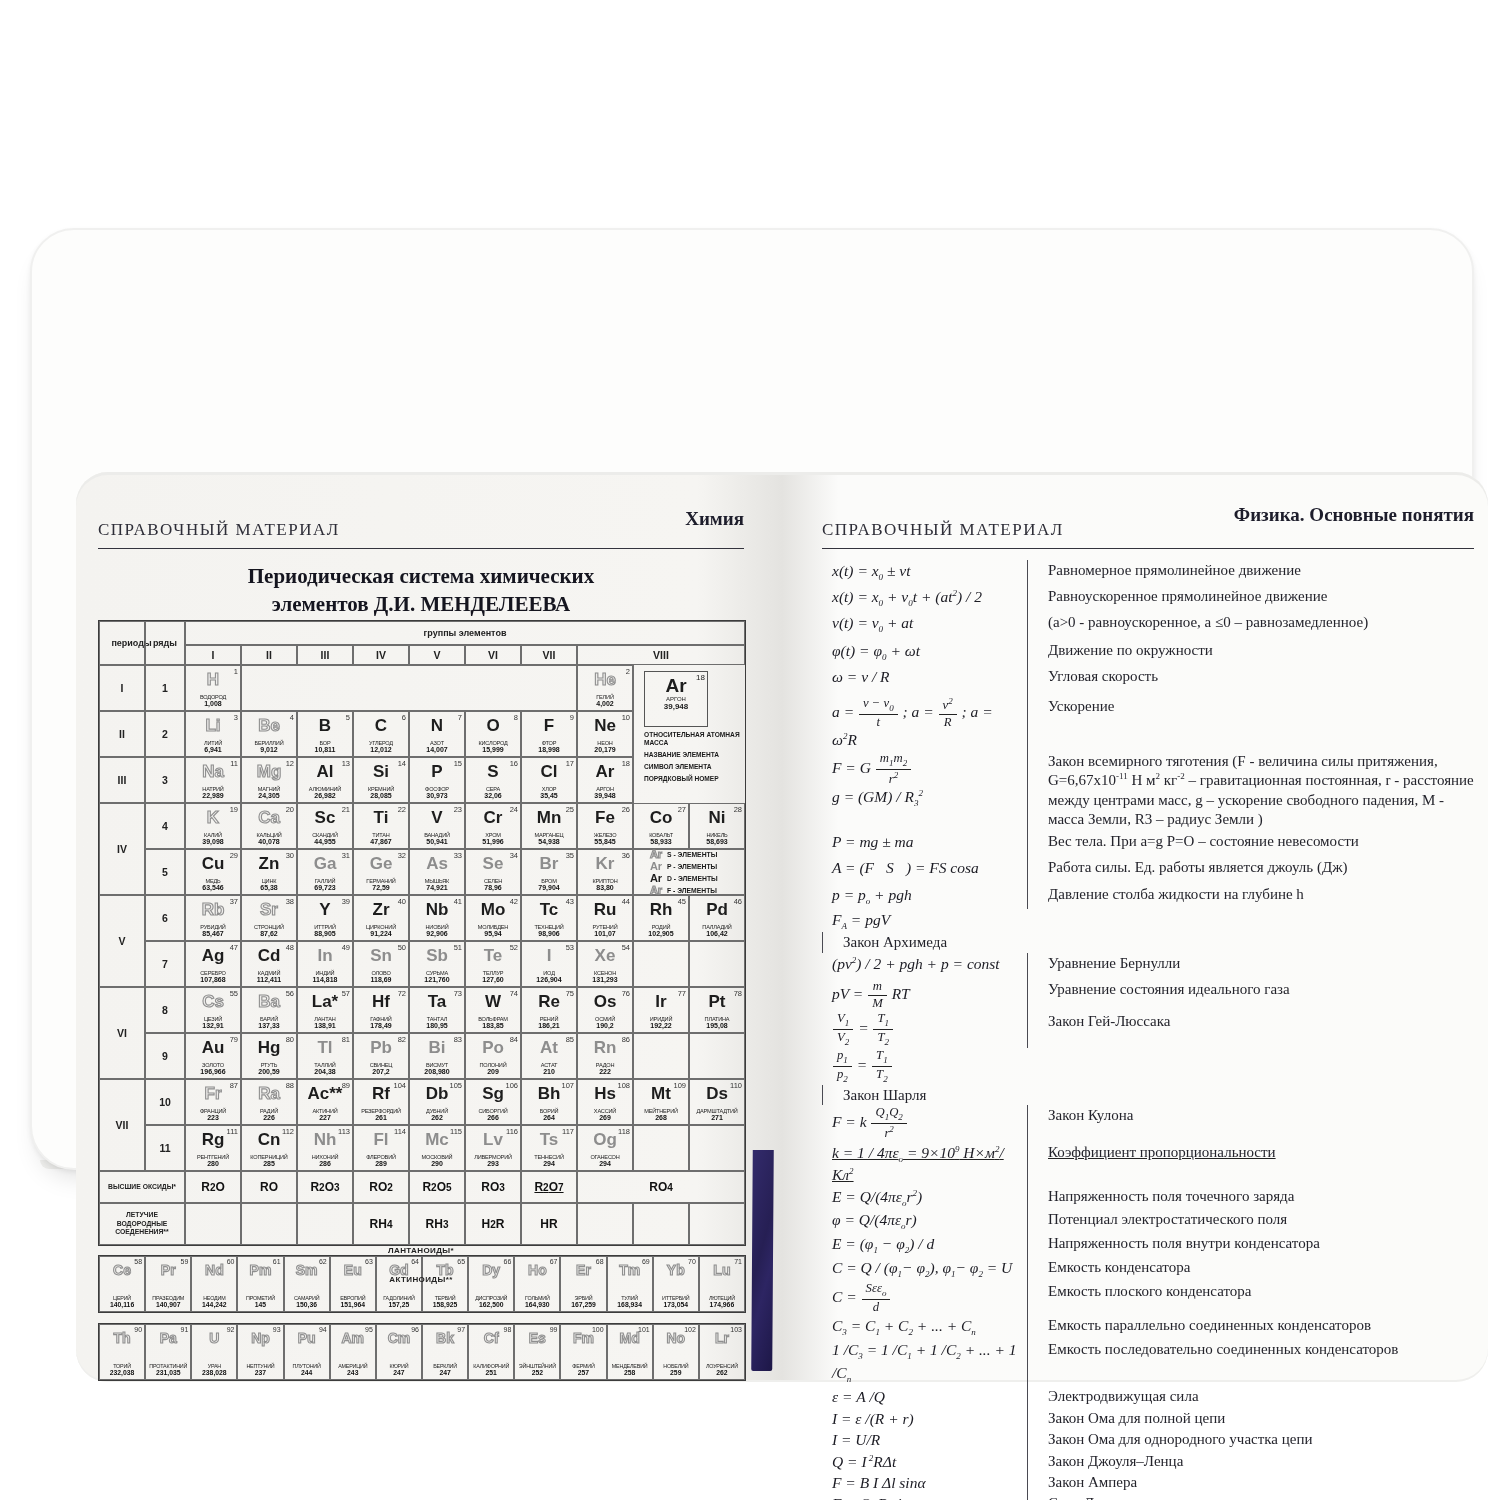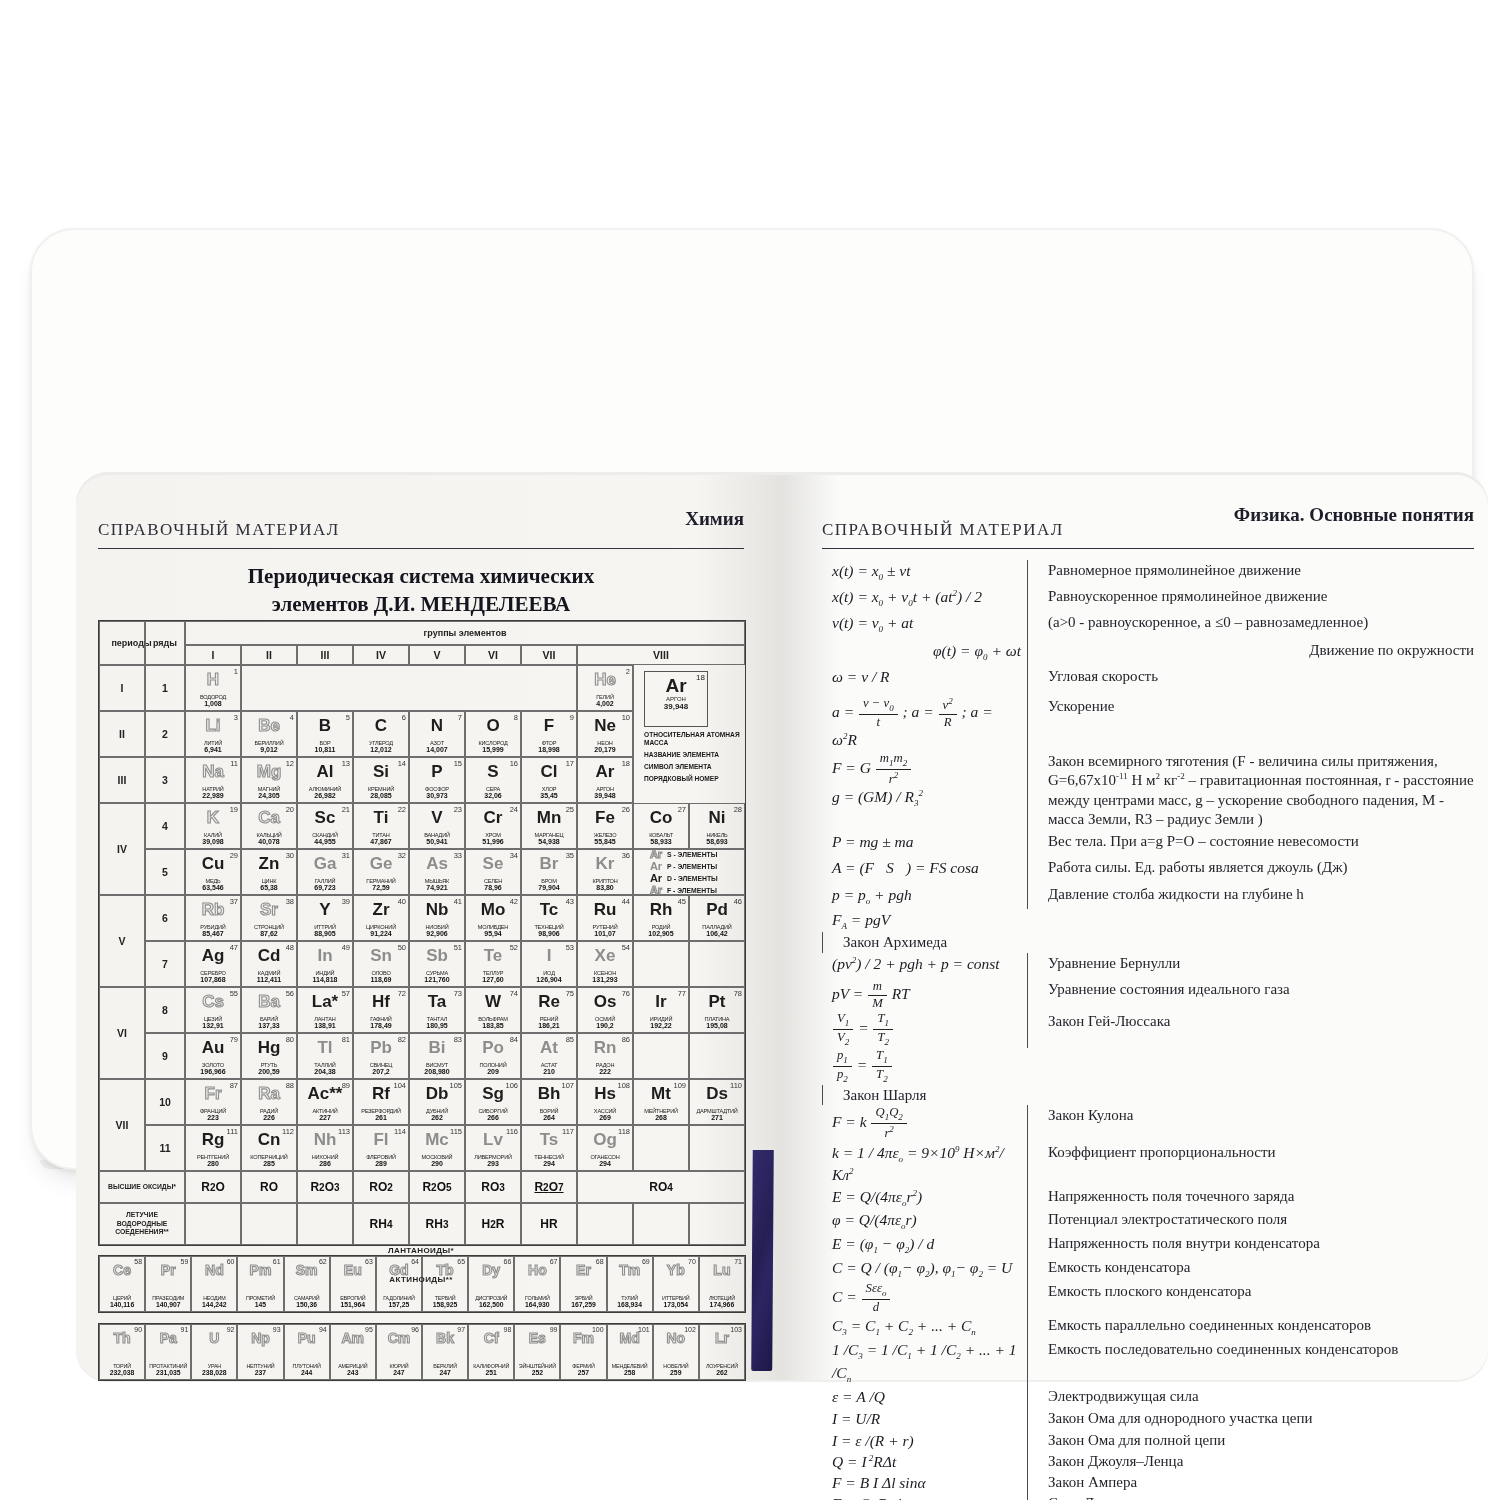--- a/index.html
+++ b/index.html
@@ -1137,21 +1137,21 @@
               <div class="dcell">Равномерное прямолинейное движение</div>
             </div>
             <div class="frow" style="min-height: 26px;">
               <div class="fcell">x(t) = x<sub>0</sub> + v<sub>0</sub>t + (at<sup>2</sup>) / 2</div>
               <div class="dcell">Равноускоренное прямолинейное движение</div>
             </div>
             <div class="frow" style="min-height: 28px;">
               <div class="fcell">v(t) = v<sub>0</sub> + at</div>
               <div class="dcell">(a&gt;0 - равноускоренное, a ≤0 – равнозамедленное)</div>
             </div>
-            <div class="frow" style="min-height: 26px; text-align: right;">
+            <div class="frow" style="min-height: 26px;">
               <div class="fcell">φ(t) = φ<sub>0</sub> + ωt</div>
               <div class="dcell">Движение по окружности</div>
             </div>
             <div class="frow" style="min-height: 30px;">
               <div class="fcell">ω = v / R</div>
               <div class="dcell">Угловая скорость</div>
             </div>
             <div class="frow" style="min-height: 42px;">
               <div class="fcell">a = <span class="fr"><span class="fn">v − v<sub>0</sub></span><span class="fd">t</span></span> ; a = <span class="fr"><span class="fn">v<sup>2</sup></span><span class="fd">R</span></span> ; a = ω<sup>2</sup>R</div>
               <div class="dcell">Ускорение</div>
@@ -1189,21 +1189,21 @@
               <div class="dcell">Закон Гей-Люссака</div>
             </div>
             <div class="frow" style="min-height: 32px; flex-direction: column;">
               <div class="fcell"><span class="fr"><span class="fn">p<sub>1</sub></span><span class="fd">p<sub>2</sub></span></span> = <span class="fr"><span class="fn">T<sub>1</sub></span><span class="fd">T<sub>2</sub></span></span></div>
               <div class="dcell">Закон Шарля</div>
             </div>
             <div class="frow" style="min-height: 34px;">
               <div class="fcell">F = k <span class="fr"><span class="fn">Q<sub>1</sub>Q<sub>2</sub></span><span class="fd">r<sup>2</sup></span></span></div>
               <div class="dcell">Закон Кулона</div>
             </div>
-            <div class="frow" style="min-height: 23px;">
+            <div class="frow" style="min-height: 23px; text-decoration: underline;">
               <div class="fcell">k = 1 / 4πε<sub>o</sub> = 9×10<sup>9</sup> Н×м<sup>2</sup>/Кл<sup>2</sup></div>
               <div class="dcell">Коэффициент пропорциональности</div>
             </div>
             <div class="frow" style="min-height: 22px;">
               <div class="fcell">E = Q/(4πε<sub>o</sub>r<sup>2</sup>)</div>
               <div class="dcell">Напряженность поля точечного заряда</div>
             </div>
             <div class="frow" style="min-height: 22px;">
               <div class="fcell">φ = Q/(4πε<sub>o</sub>r)</div>
               <div class="dcell">Потенциал электростатического поля</div>
@@ -1225,27 +1225,27 @@
               <div class="dcell">Емкость параллельно соединенных конденсаторов</div>
             </div>
             <div class="frow" style="min-height: 22px;">
               <div class="fcell">1 /C<sub>3</sub> = 1 /C<sub>1</sub> + 1 /C<sub>2</sub> + ... + 1 /C<sub>n</sub></div>
               <div class="dcell">Емкость последовательно соединенных конденсаторов</div>
             </div>
             <div class="frow" style="min-height: 22px;">
               <div class="fcell">ε = A /Q</div>
               <div class="dcell">Электродвижущая сила</div>
             </div>
+            <div class="frow" style="min-height: 21px;">
+              <div class="fcell">I = ε /(R + r)</div>
+              <div class="dcell">Закон Ома для полной цепи</div>
+            </div>
             <div class="frow" style="min-height: 22px;">
               <div class="fcell">I = U/R</div>
               <div class="dcell">Закон Ома для однородного участка цепи</div>
-            </div>
-            <div class="frow" style="min-height: 21px;">
-              <div class="fcell">I = ε /(R + r)</div>
-              <div class="dcell">Закон Ома для полной цепи</div>
             </div>
             <div class="frow" style="min-height: 20px;">
               <div class="fcell">Q = I<sup> 2</sup>RΔt</div>
               <div class="dcell">Закон Джоуля–Ленца</div>
             </div>
             <div class="frow" style="min-height: 20px;">
               <div class="fcell">F = B I Δl sinα</div>
               <div class="dcell">Закон Ампера</div>
             </div>
             <div class="frow" style="min-height: 24px;">

